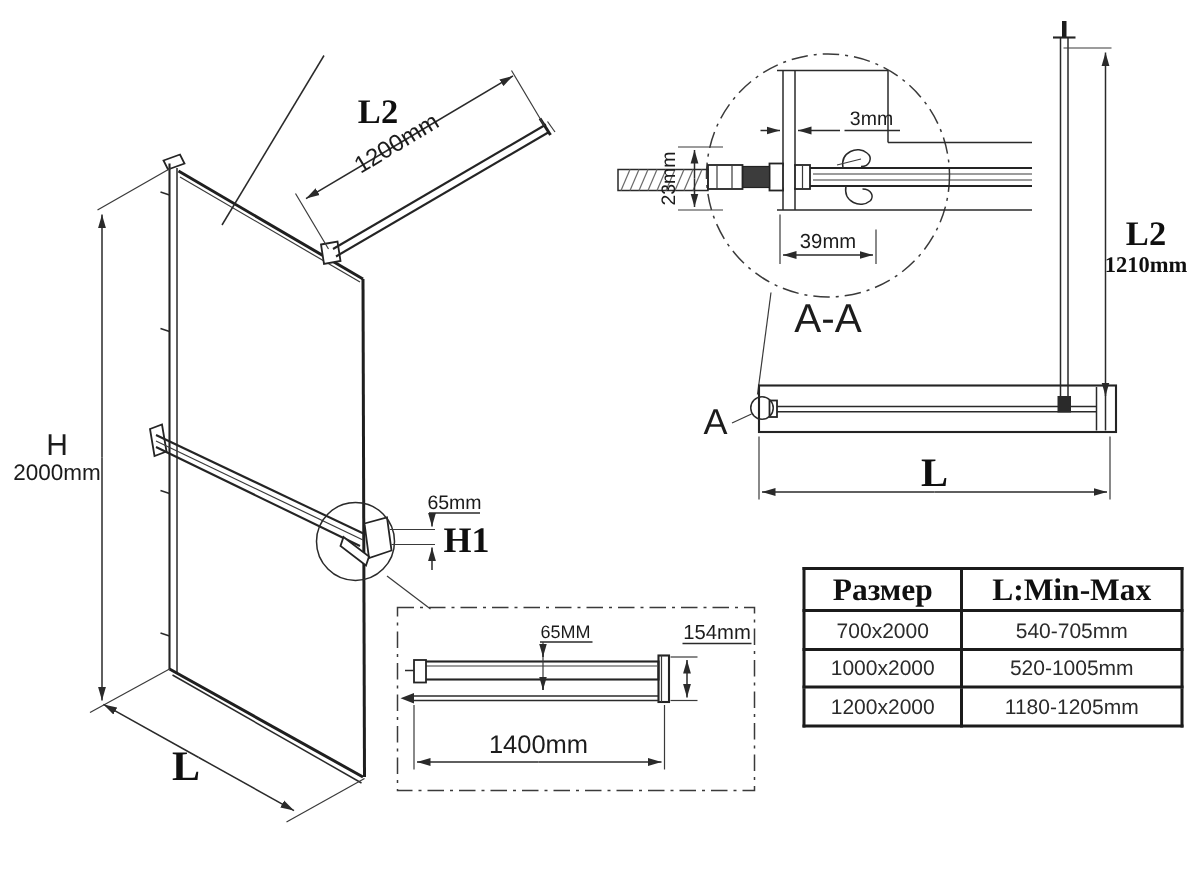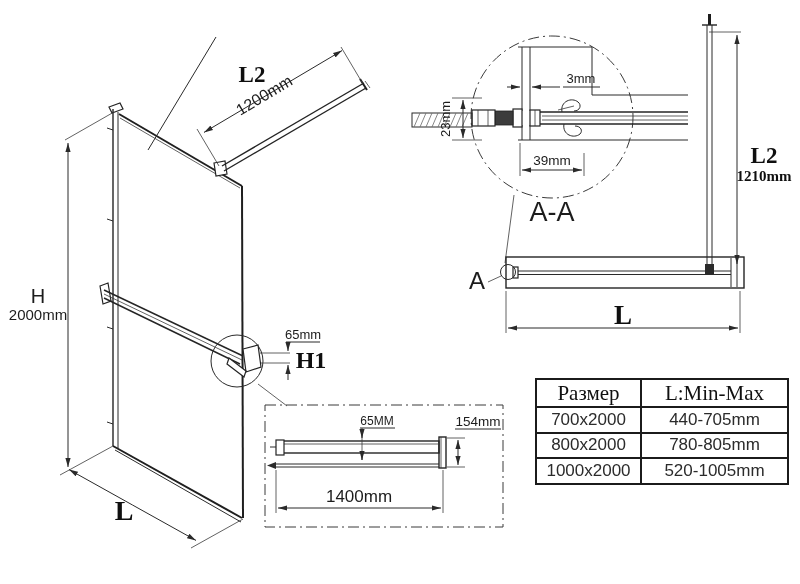--- a/index.html
+++ b/index.html
@@ -13,23 +13,23 @@
   .ln2{stroke:#1f1f1f;stroke-width:2;fill:none;}
   .ln15{stroke:#242424;stroke-width:1.4;fill:none;}
   .thin{stroke:#3a3a3a;stroke-width:0.8;fill:none;}
   .dim{stroke:#2a2a2a;stroke-width:1;fill:none;}
   .dash{stroke:#3a3a3a;stroke-width:1;fill:none;stroke-dasharray:11 4 2 4;}
   .wfill{fill:#ffffff;stroke:#242424;stroke-width:1.2;}
   .hatchln{stroke:#6a6a6a;stroke-width:0.8;}
   
   .size-table{position:absolute;left:535px;top:378px;border-collapse:collapse;table-layout:fixed;}
   .size-table th,.size-table td{border:2px solid #1b1b1b;text-align:center;vertical-align:middle;padding:0 2px;}
-  .size-table th{width:99px;height:26px;font-family:"Liberation Serif",serif;font-weight:normal;font-size:21px;color:#101010;}
+  .size-table th{width:99px;height:26px;font-family:"Liberation Serif",serif;font-weight:bold;font-size:21px;color:#101010;}
   .size-table th:last-child{width:141px;margin-top:21px;}
-  .size-table td{height:23.5px;font-family:"Liberation Sans",sans-serif;font-size:17px;color:#2b2b2b;}
+  .size-table td{height:23.5px;font-family:"Liberation Sans",sans-serif;font-size:14px;color:#2b2b2b;}
 </style>
 </head>
 <body>
 
 <div class="canvas">
 
 <svg width="800" height="584" viewBox="0 0 800 584">
   <defs>
     <marker id="arw" markerWidth="9" markerHeight="6" refX="9" refY="3" orient="auto" markerUnits="userSpaceOnUse">
       <path d="M0,0.4 L9,3 L0,5.6 Z" fill="#2a2a2a"></path>
@@ -264,26 +264,26 @@
 <table class="size-table">
   <thead>
     <tr>
       <th>Размер</th>
       <th>L:Min-Max</th>
     </tr>
   </thead>
   <tbody>
     <tr>
       <td>700x2000</td>
-      <td>440-705mm</td>
-    </tr>
-    <tr>
-      <td>800x2000</td>
-      <td>780-805mm</td>
+      <td>540-705mm</td>
     </tr>
     <tr>
       <td>1000x2000</td>
       <td>520-1005mm</td>
     </tr>
+    <tr>
+      <td>1200x2000</td>
+      <td>1180-1205mm</td>
+    </tr>
   </tbody>
 </table>
 
 </div>
 
 </body></html>

